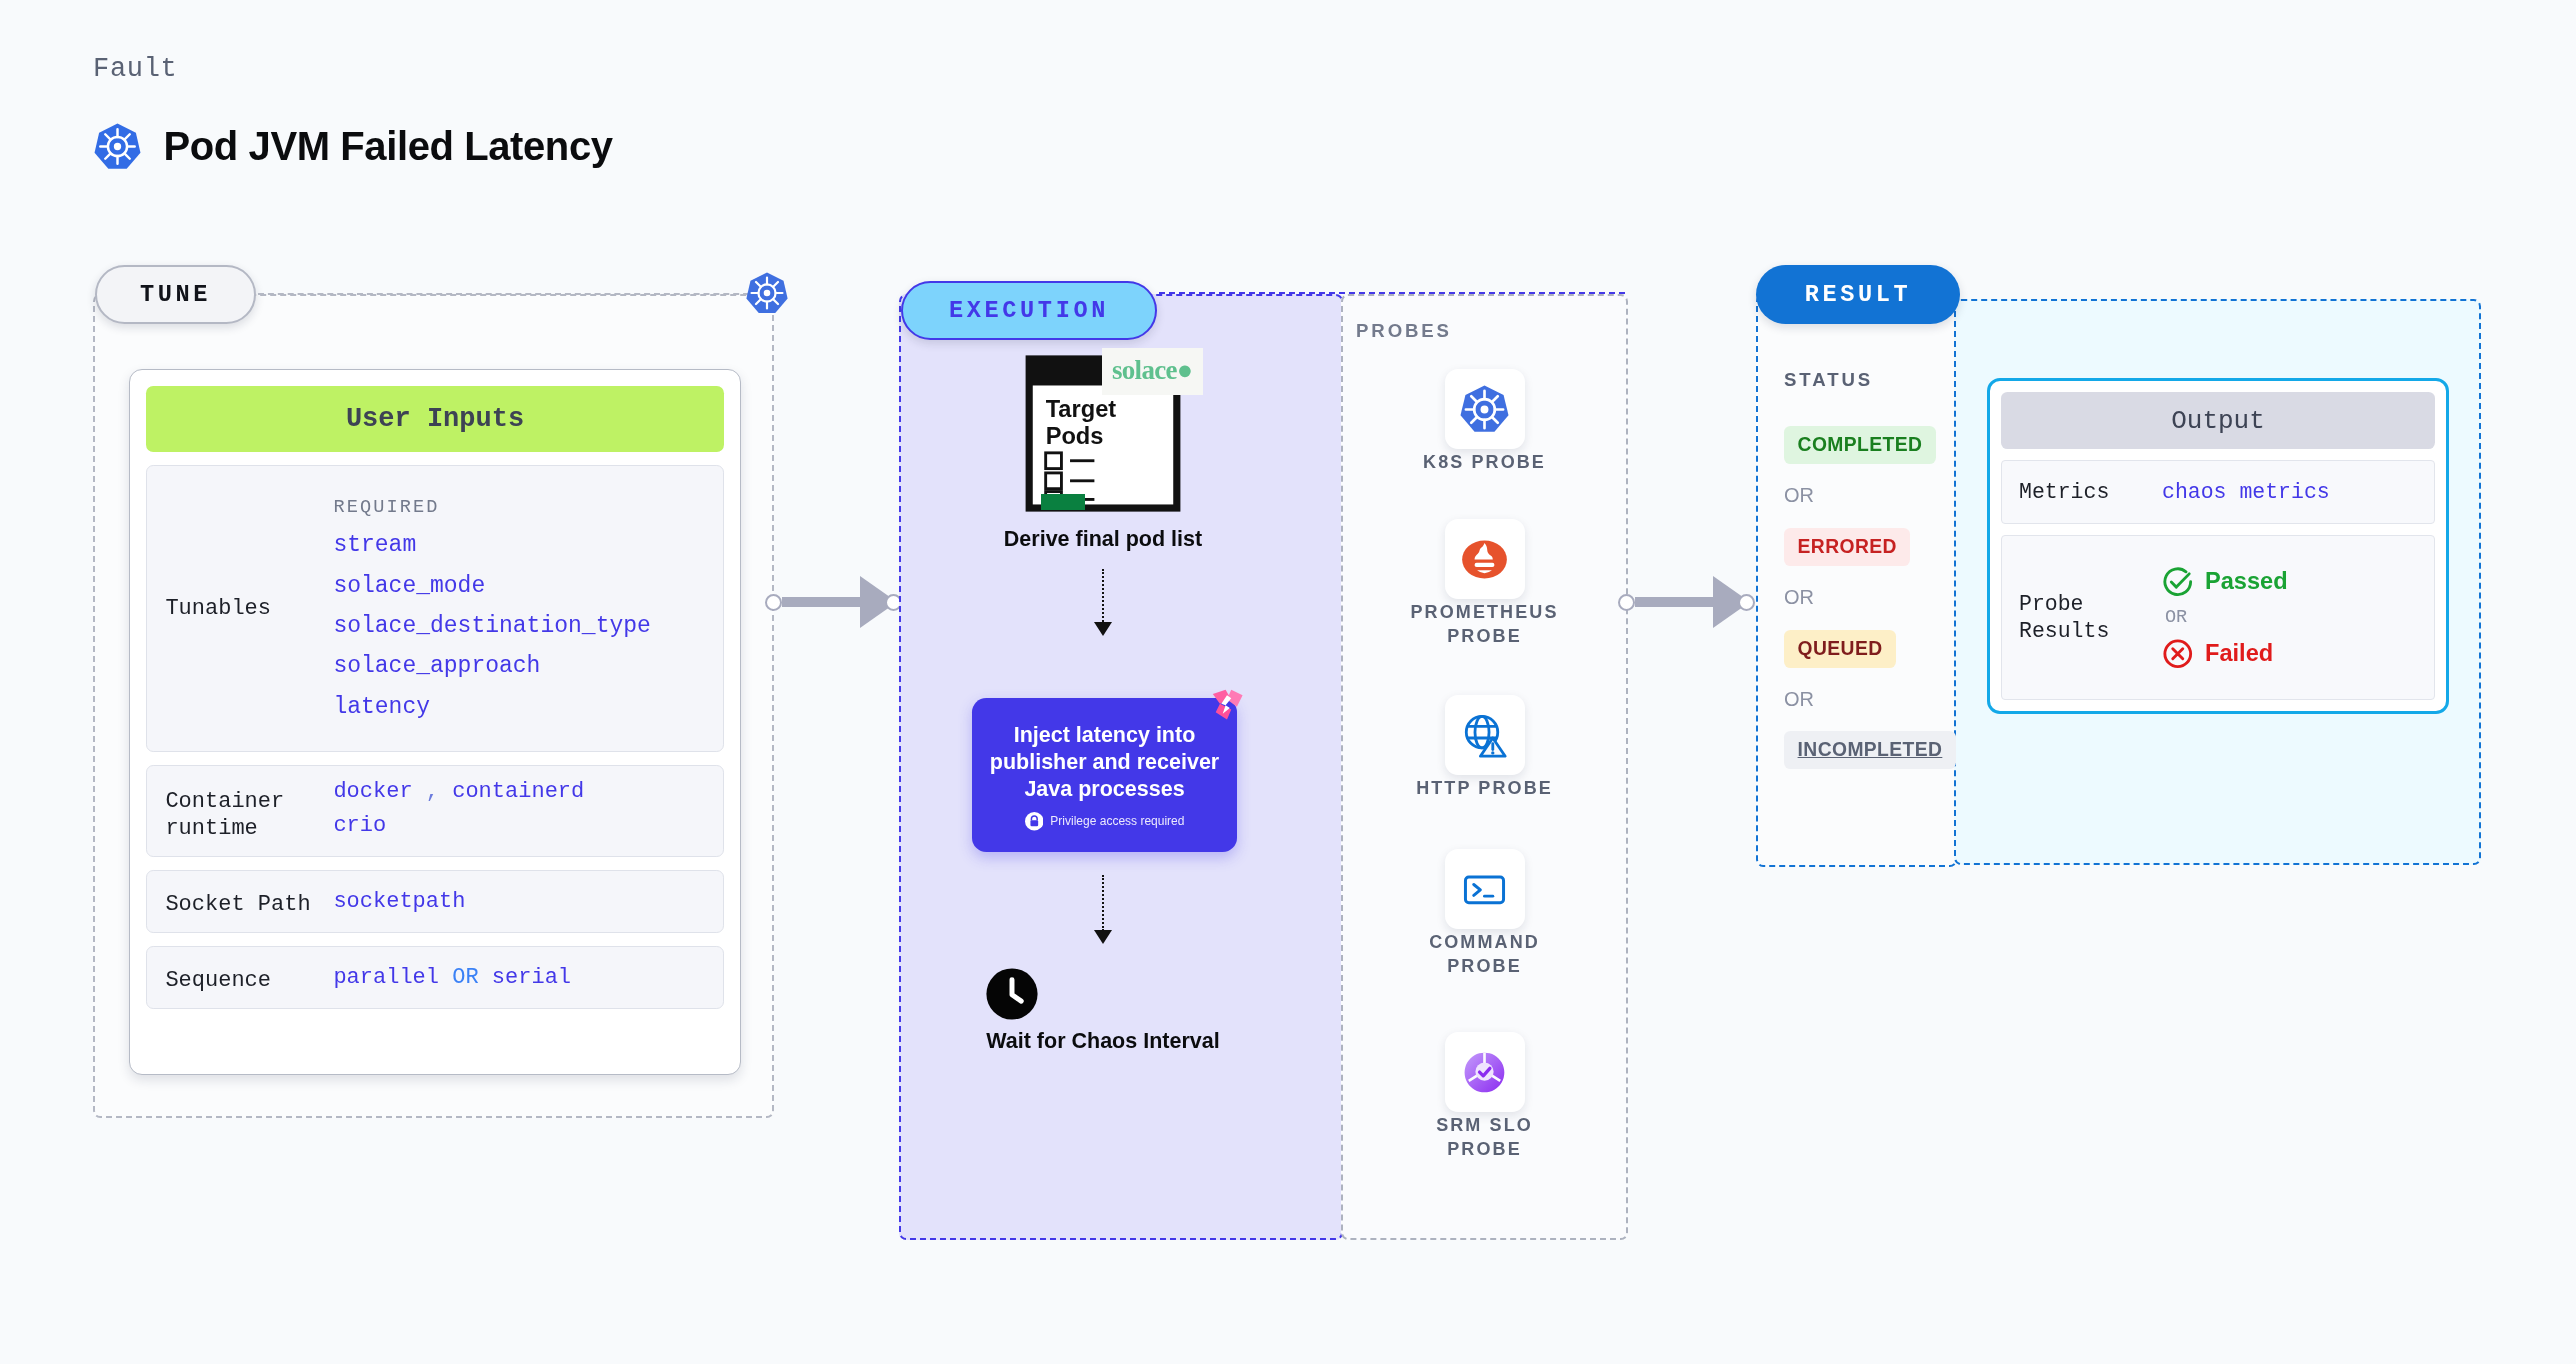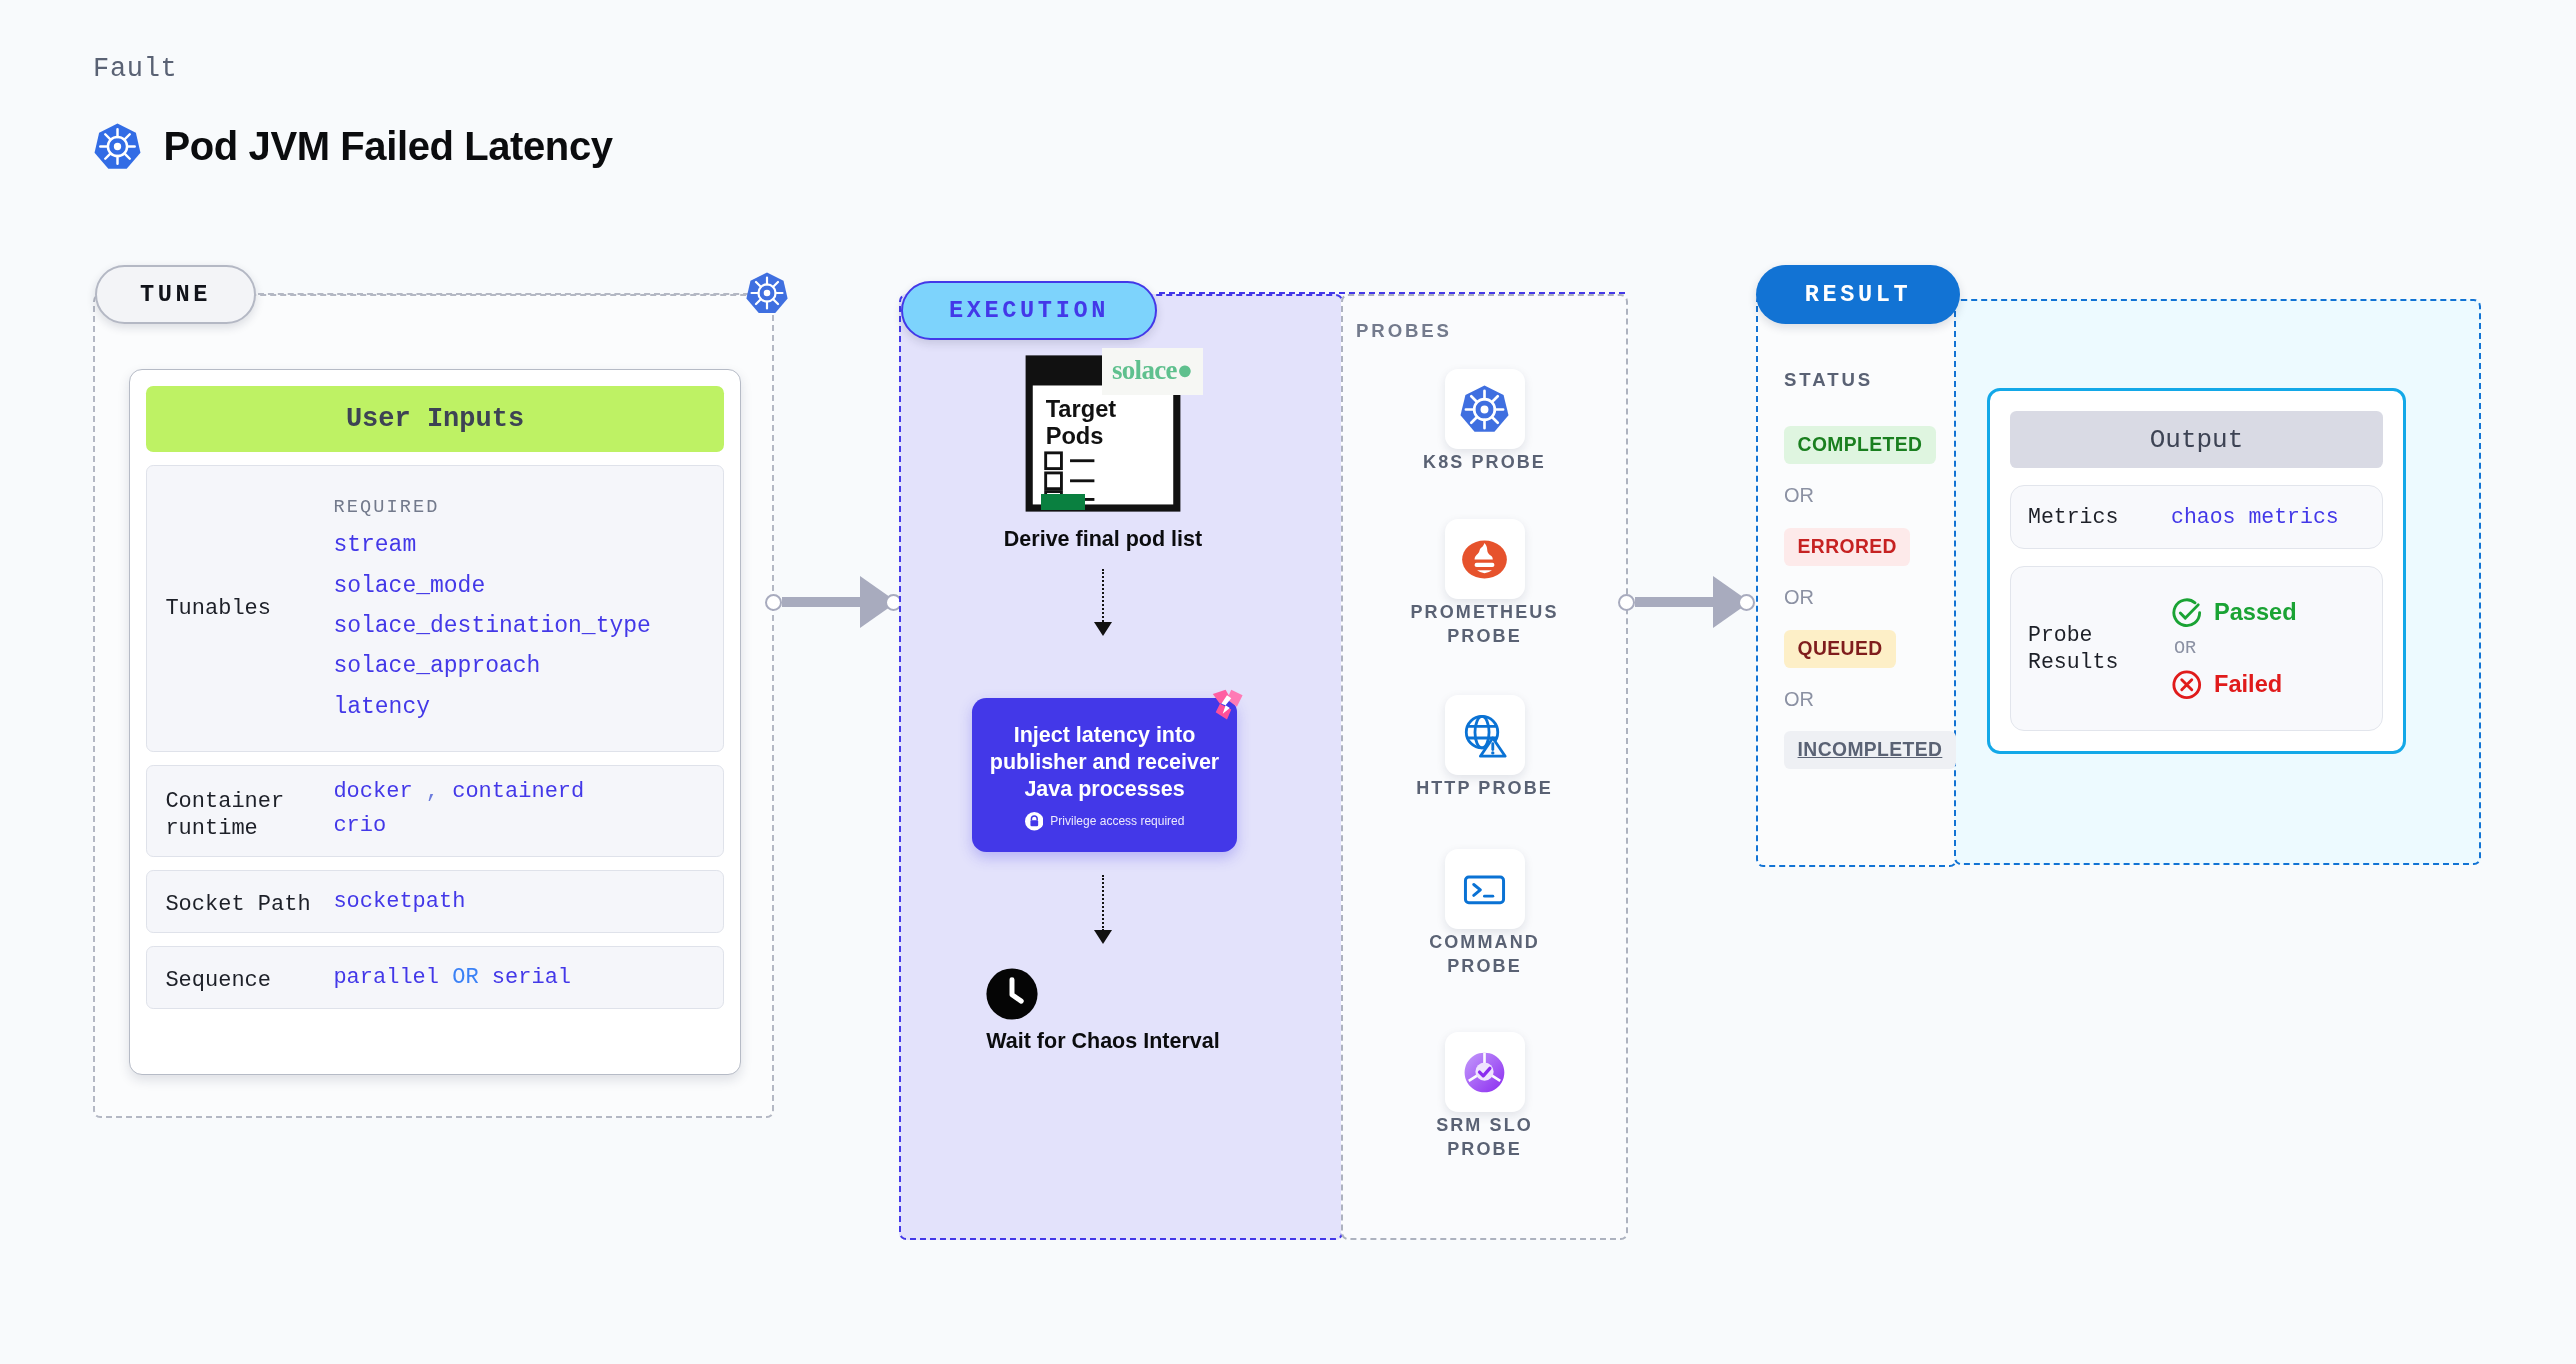--- a/index.html
+++ b/index.html
@@ -108,29 +108,29 @@
 
   
   #status-label { position:absolute; left:1784px; top:369px; font-size:18.6px; color:#5a6274; letter-spacing:2.9px; font-weight:bold; }
   .badge {
     position:absolute; border-radius:6.4px; padding:7.9px 13.6px;
     font-size:19.3px; font-weight:bold; letter-spacing:0.4px;
   }
   .ortxt { position:absolute; font-size:20px; color:#8b91a3; }
 
   #out-card {
-    position:absolute; left:1987px; top:388px; width:419px; height:215px;
-    background:#fff; border:3.6px solid #13a8e8; border-radius:13px; padding:20px;
+    position:absolute; left:1987px; top:378px; width:462px; height:215px;
+    background:#fff; border:3.6px solid #13a8e8; border-radius:13px; padding:11px;
   }
   .out-head {
     background:#d9dae4;border-radius:6.4px;height:57px;display:flex;align-items:center;justify-content:center;
     font-family:"Liberation Mono", monospace;font-size:26px;color:#3d4354;
   }
   .out-row {
-    margin-top:17px;background:#f8f9fc;border:1.1px solid #e2e5ec;border-radius:14px;
+    margin-top:11px;background:#f8f9fc;border:1.1px solid #e2e5ec;border-radius:4px;
     display:flex;align-items:center;padding:11.5px 17px;
   }
   .out-key { font-family:"Liberation Mono", monospace;font-size:21.5px;color:#1d2028;width:143px;flex:none;line-height:1.25; }
   .out-val { font-family:"Liberation Mono", monospace;font-size:21.5px;color:#4338e8; }
   .pf-row { display:flex; align-items:center; gap:11.5px; }
   .pf-text { font-size:23.6px; font-weight:bold; }
 
   svg { display:block; }
 </style>
 </head>

